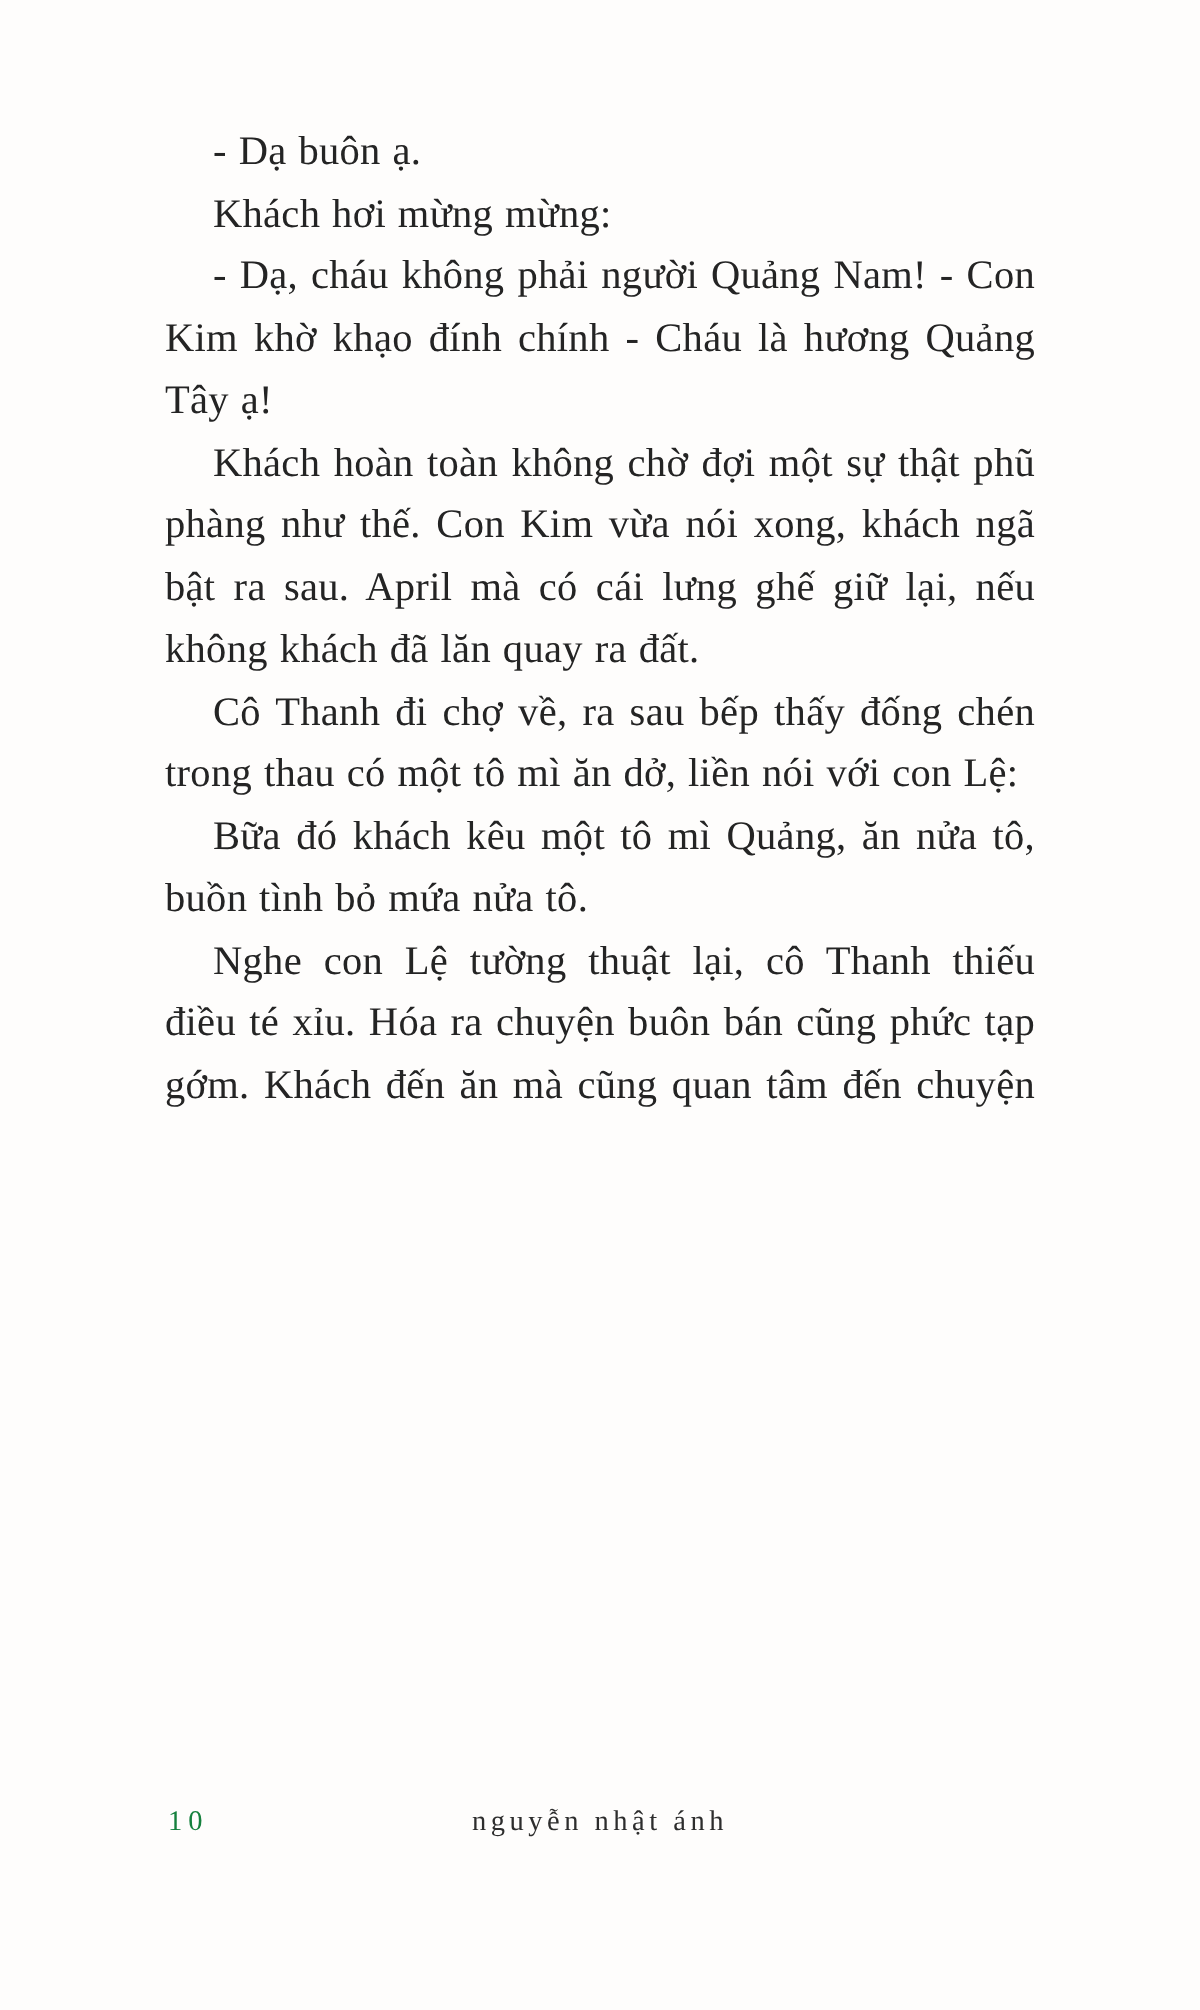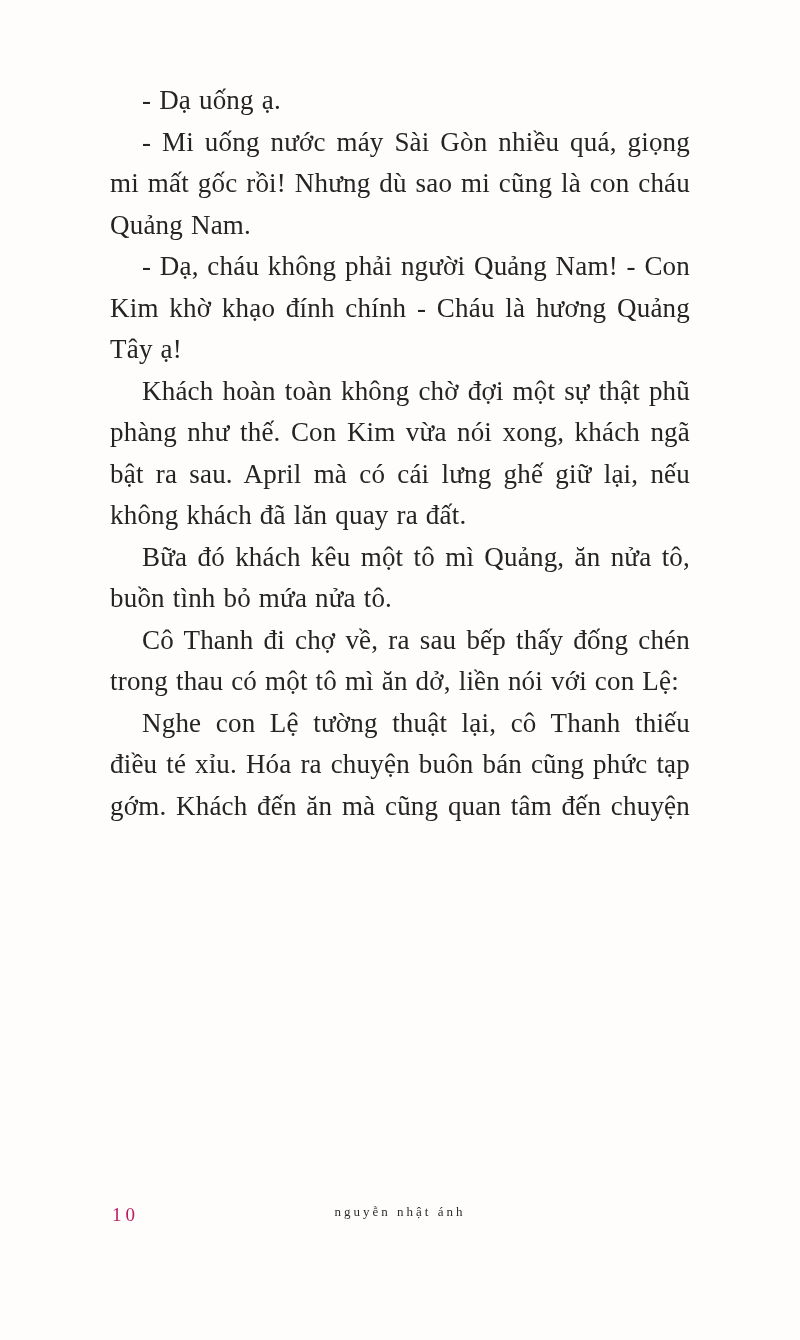--- a/index.html
+++ b/index.html
@@ -38,44 +38,44 @@
     left: 0;
     width: 800px;
     height: 30px;
   }
   .footer .page-number {
     position: absolute;
     left: 112px;
     top: 0;
     font-size: 19px;
     letter-spacing: 4px;
-    color: #be185d;
+    color: #15803d;
   }
   .footer .running-title {
     position: absolute;
     left: 0;
     width: 800px;
     top: 0;
     text-align: center;
-    font-size: 13px;
+    font-size: 19px;
     letter-spacing: 3px;
     color: #2d2d2d;
   }
 </style>
 </head>
 <body>
 
 <div class="page">
   <div class="text-block">
 
-  <p>- Dạ uống ạ.</p>
-      <p>- Mi uống nước máy Sài Gòn nhiều quá, giọng mi mất gốc rồi! Nhưng dù sao mi cũng là con cháu Quảng Nam.</p>
+  <p>- Dạ buôn ạ.</p>
+      <p>Khách hơi mừng mừng:</p>
       <p>- Dạ, cháu không phải người Quảng Nam! - Con Kim khờ khạo đính chính - Cháu là hương Quảng Tây ạ!</p>
       <p>Khách hoàn toàn không chờ đợi một sự thật phũ phàng như thế. Con Kim vừa nói xong, khách ngã bật ra sau. April mà có cái lưng ghế giữ lại, nếu không khách đã lăn quay ra đất.</p>
+      <p>Cô Thanh đi chợ về, ra sau bếp thấy đống chén trong thau có một tô mì ăn dở, liền nói với con Lệ:</p>
       <p>Bữa đó khách kêu một tô mì Quảng, ăn nửa tô, buồn tình bỏ mứa nửa tô.</p>
-      <p>Cô Thanh đi chợ về, ra sau bếp thấy đống chén trong thau có một tô mì ăn dở, liền nói với con Lệ:</p>
       <p class="cont-last">Nghe con Lệ tường thuật lại, cô Thanh thiếu điều té xỉu. Hóa ra chuyện buôn bán cũng phức tạp gớm. Khách đến ăn mà cũng quan tâm đến chuyện</p>
     </div>
   <div class="footer">
     <span class="page-number">10</span>
     <span class="running-title">nguyễn nhật ánh</span>
   </div>
 </div>
 
 </body></html>

